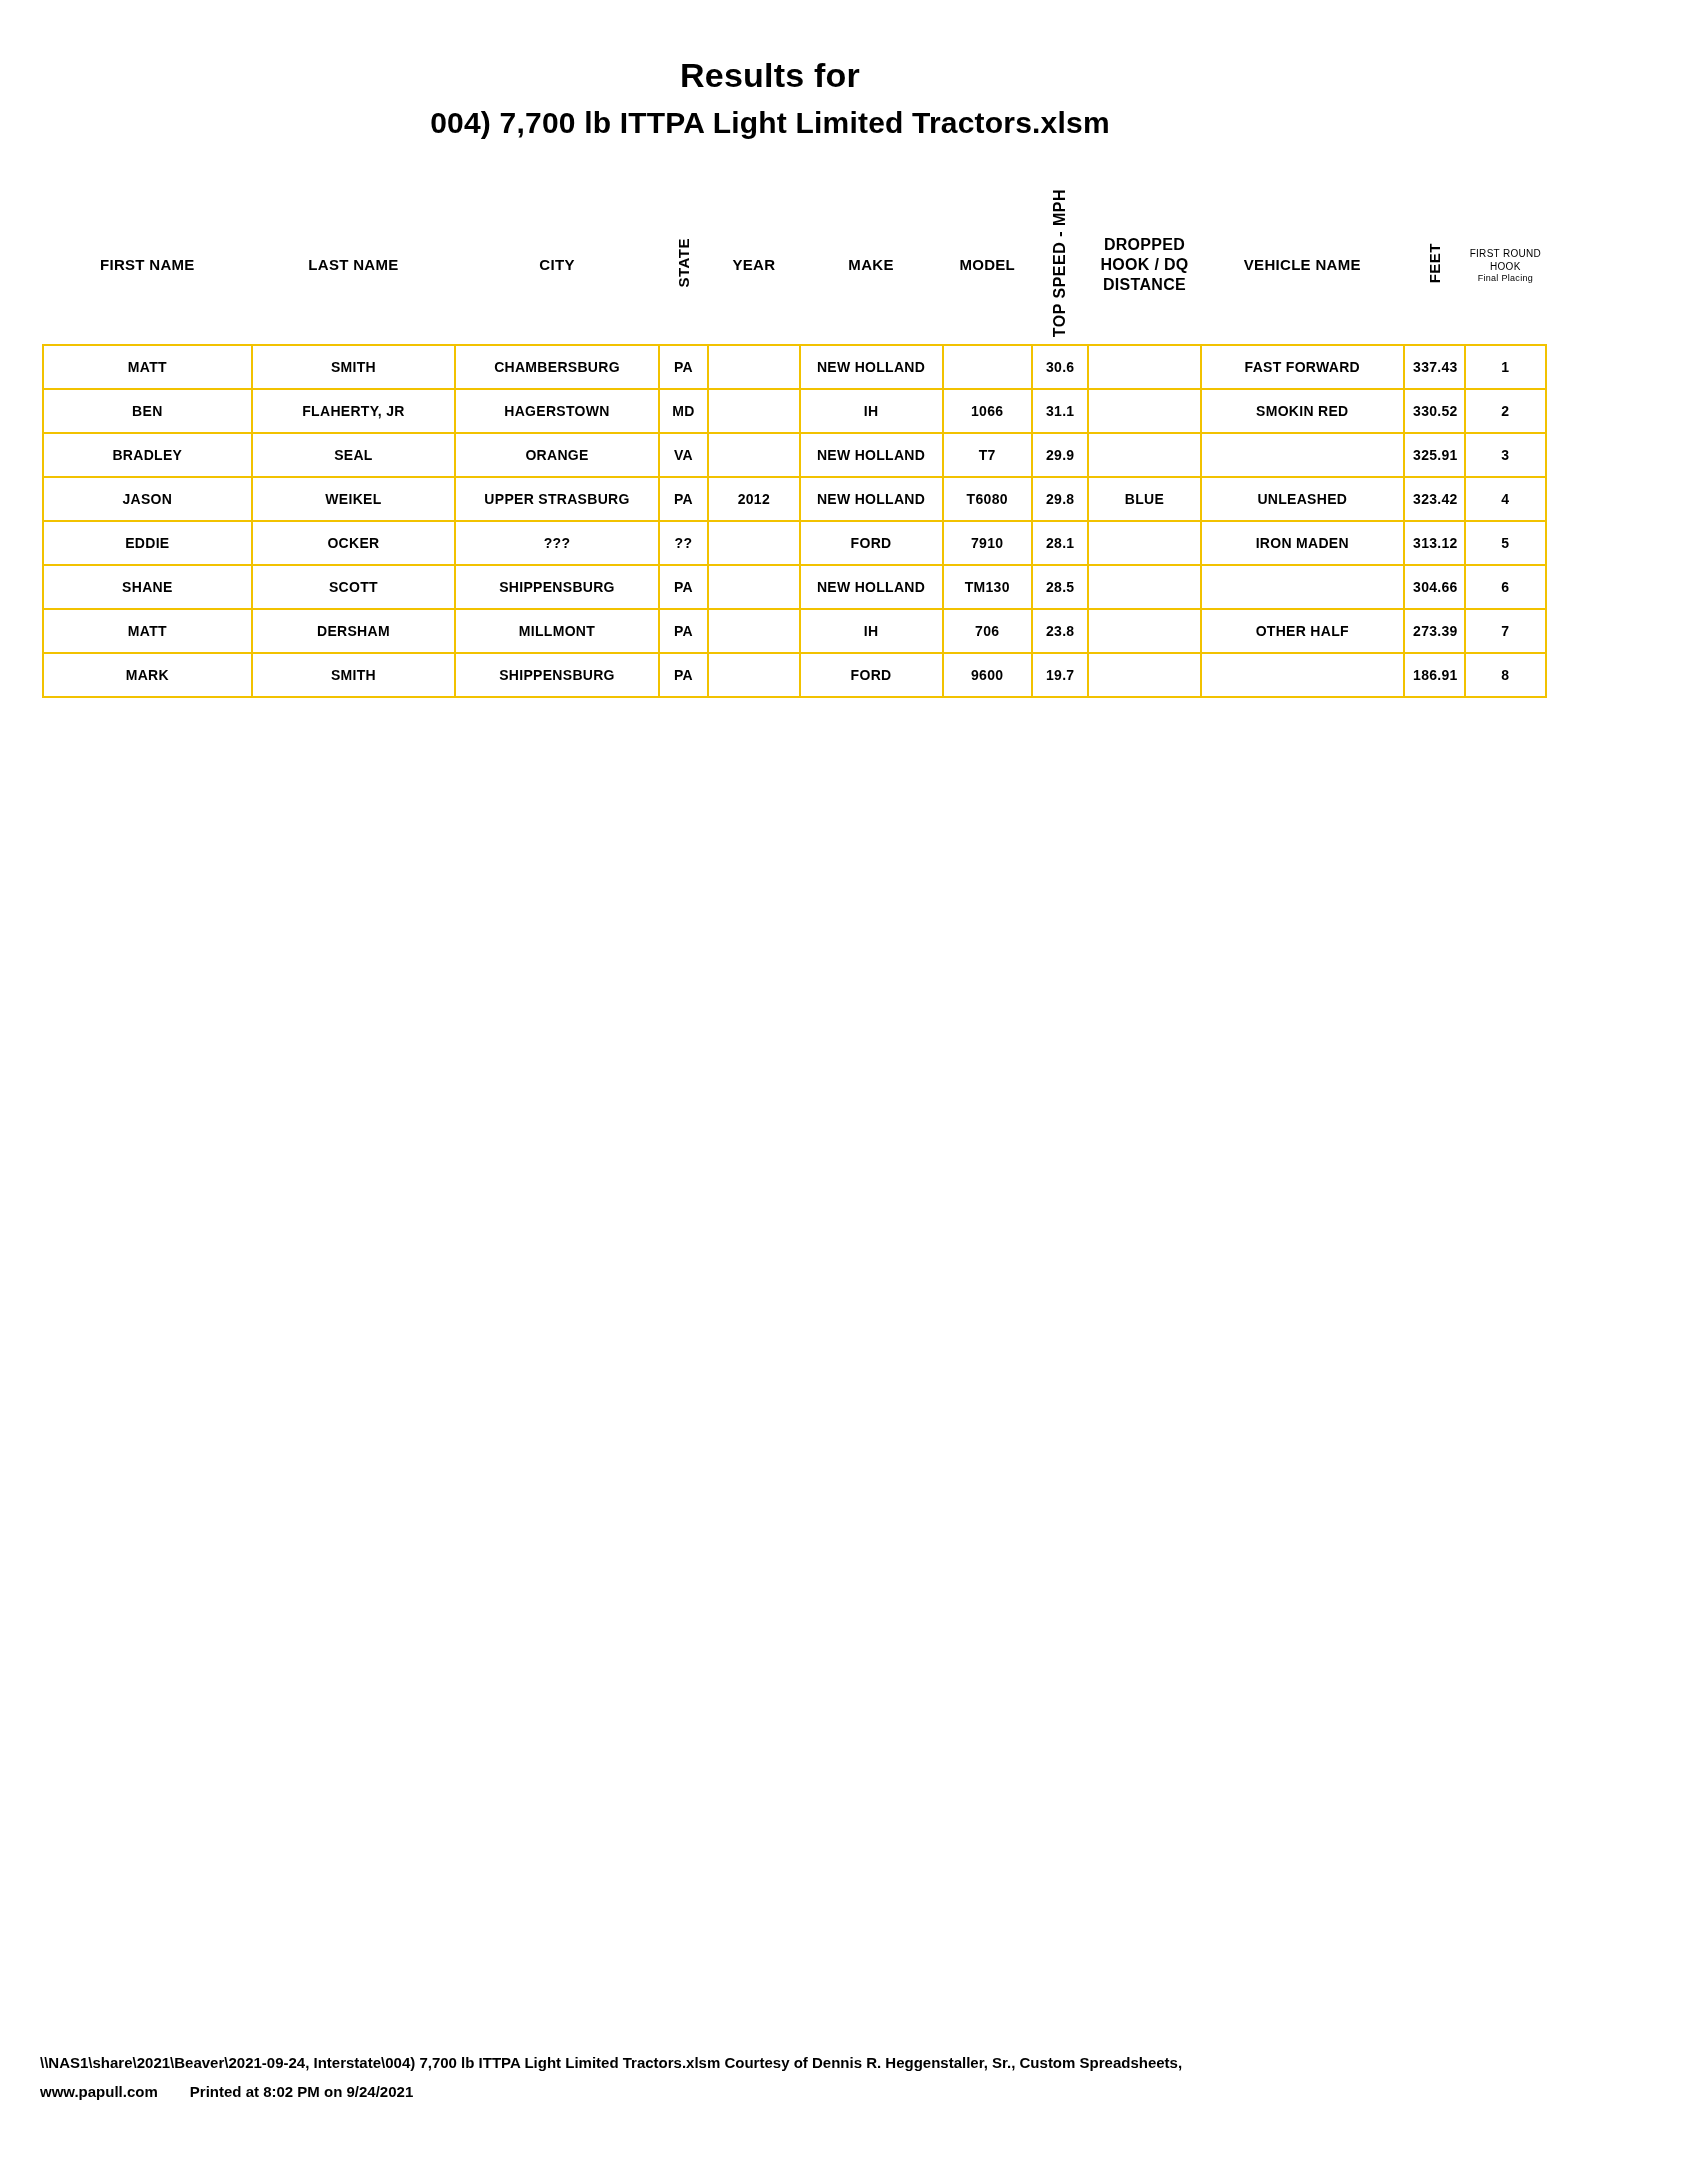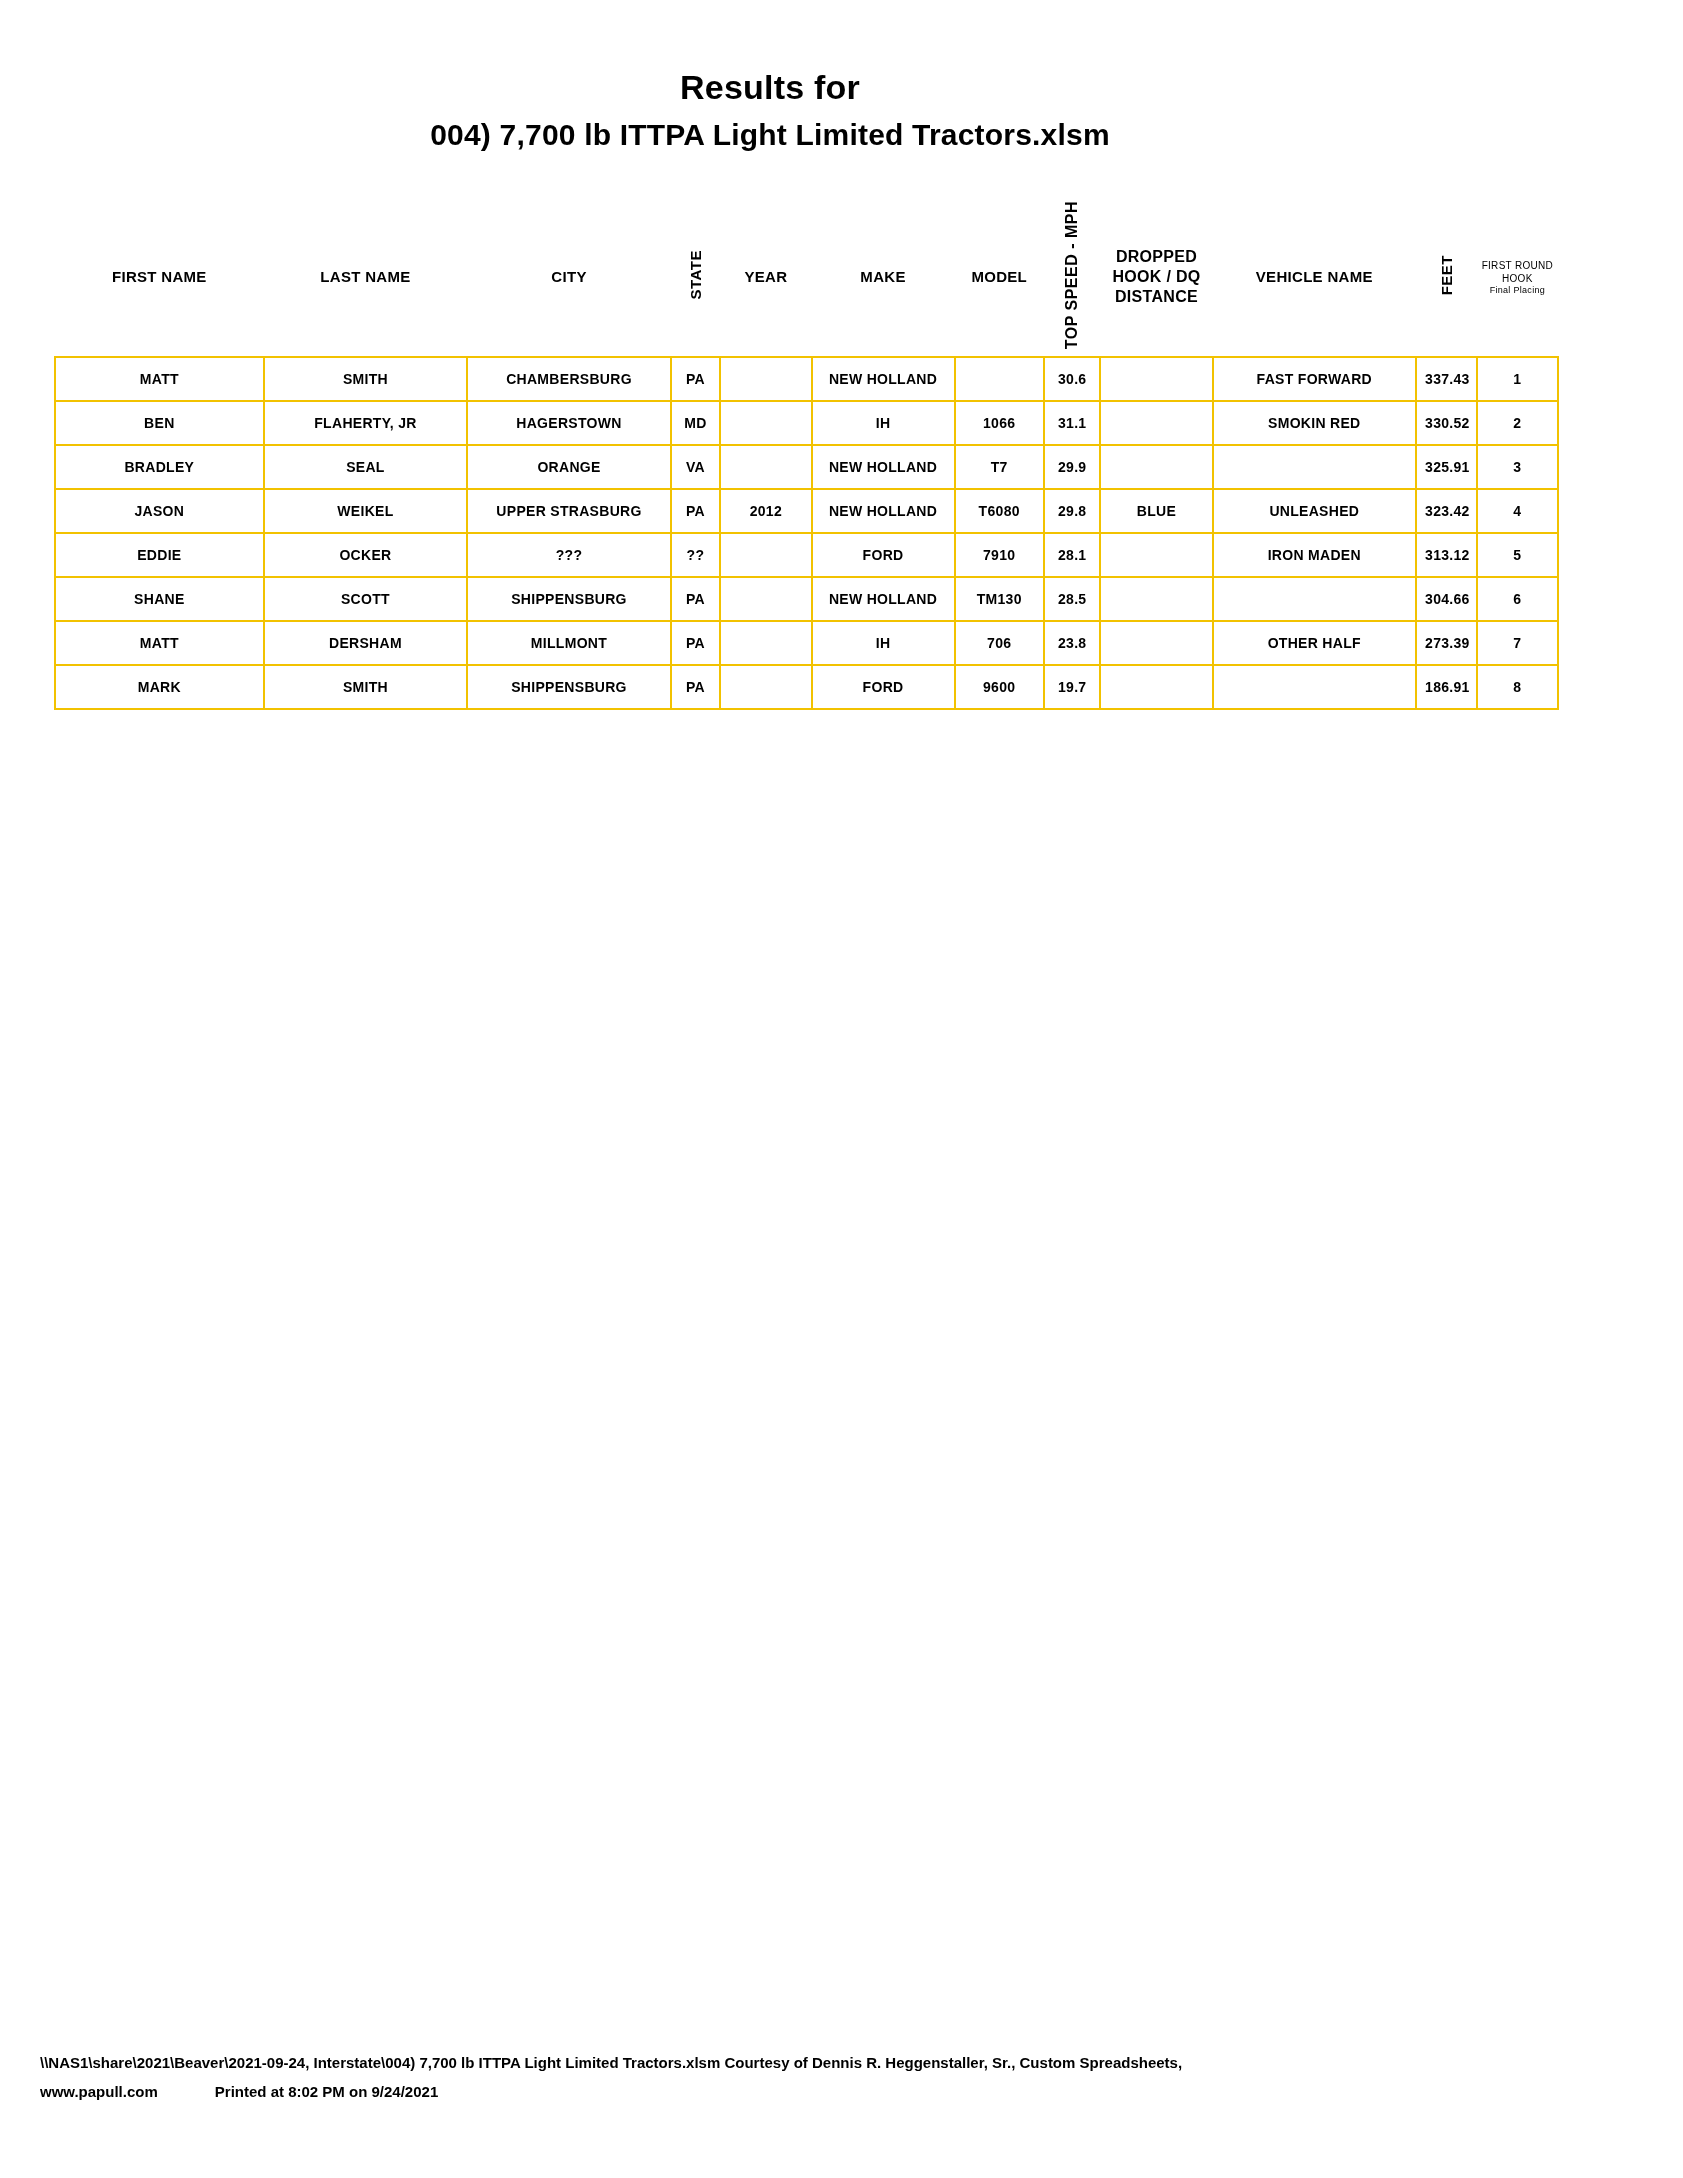--- a/index.html
+++ b/index.html
@@ -12,21 +12,21 @@
     height: 2178px;
     font-family: "Liberation Sans", sans-serif;
     color: #000000;
     position: relative;
   }
   .page {
     position: relative;
     width: 1540px;
     height: 2178px;
     box-sizing: border-box;
-    padding: 12px;
+    padding: 0;
   }
   .title-block {
     text-align: center;
     padding-top: 54px;
   }
   .title-line1 {
     font-size: 34px;
     font-weight: bold;
     letter-spacing: 0.2px;
     line-height: 1.25;
@@ -110,21 +110,21 @@
   .footer {
     position: absolute;
     left: 40px;
     bottom: 72px;
     font-size: 15px;
     font-weight: bold;
     line-height: 1.9;
   }
   .footer .line2 {
     display: flex;
-    gap: 57px;
+    gap: 32px;
   }
 </style>
 </head>
 <body>
 
 <div class="page">
 
   <div class="title-block">
     <div class="title-line1">Results for</div>
     <div class="title-line2">004) 7,700 lb ITTPA Light Limited Tractors.xlsm</div>

